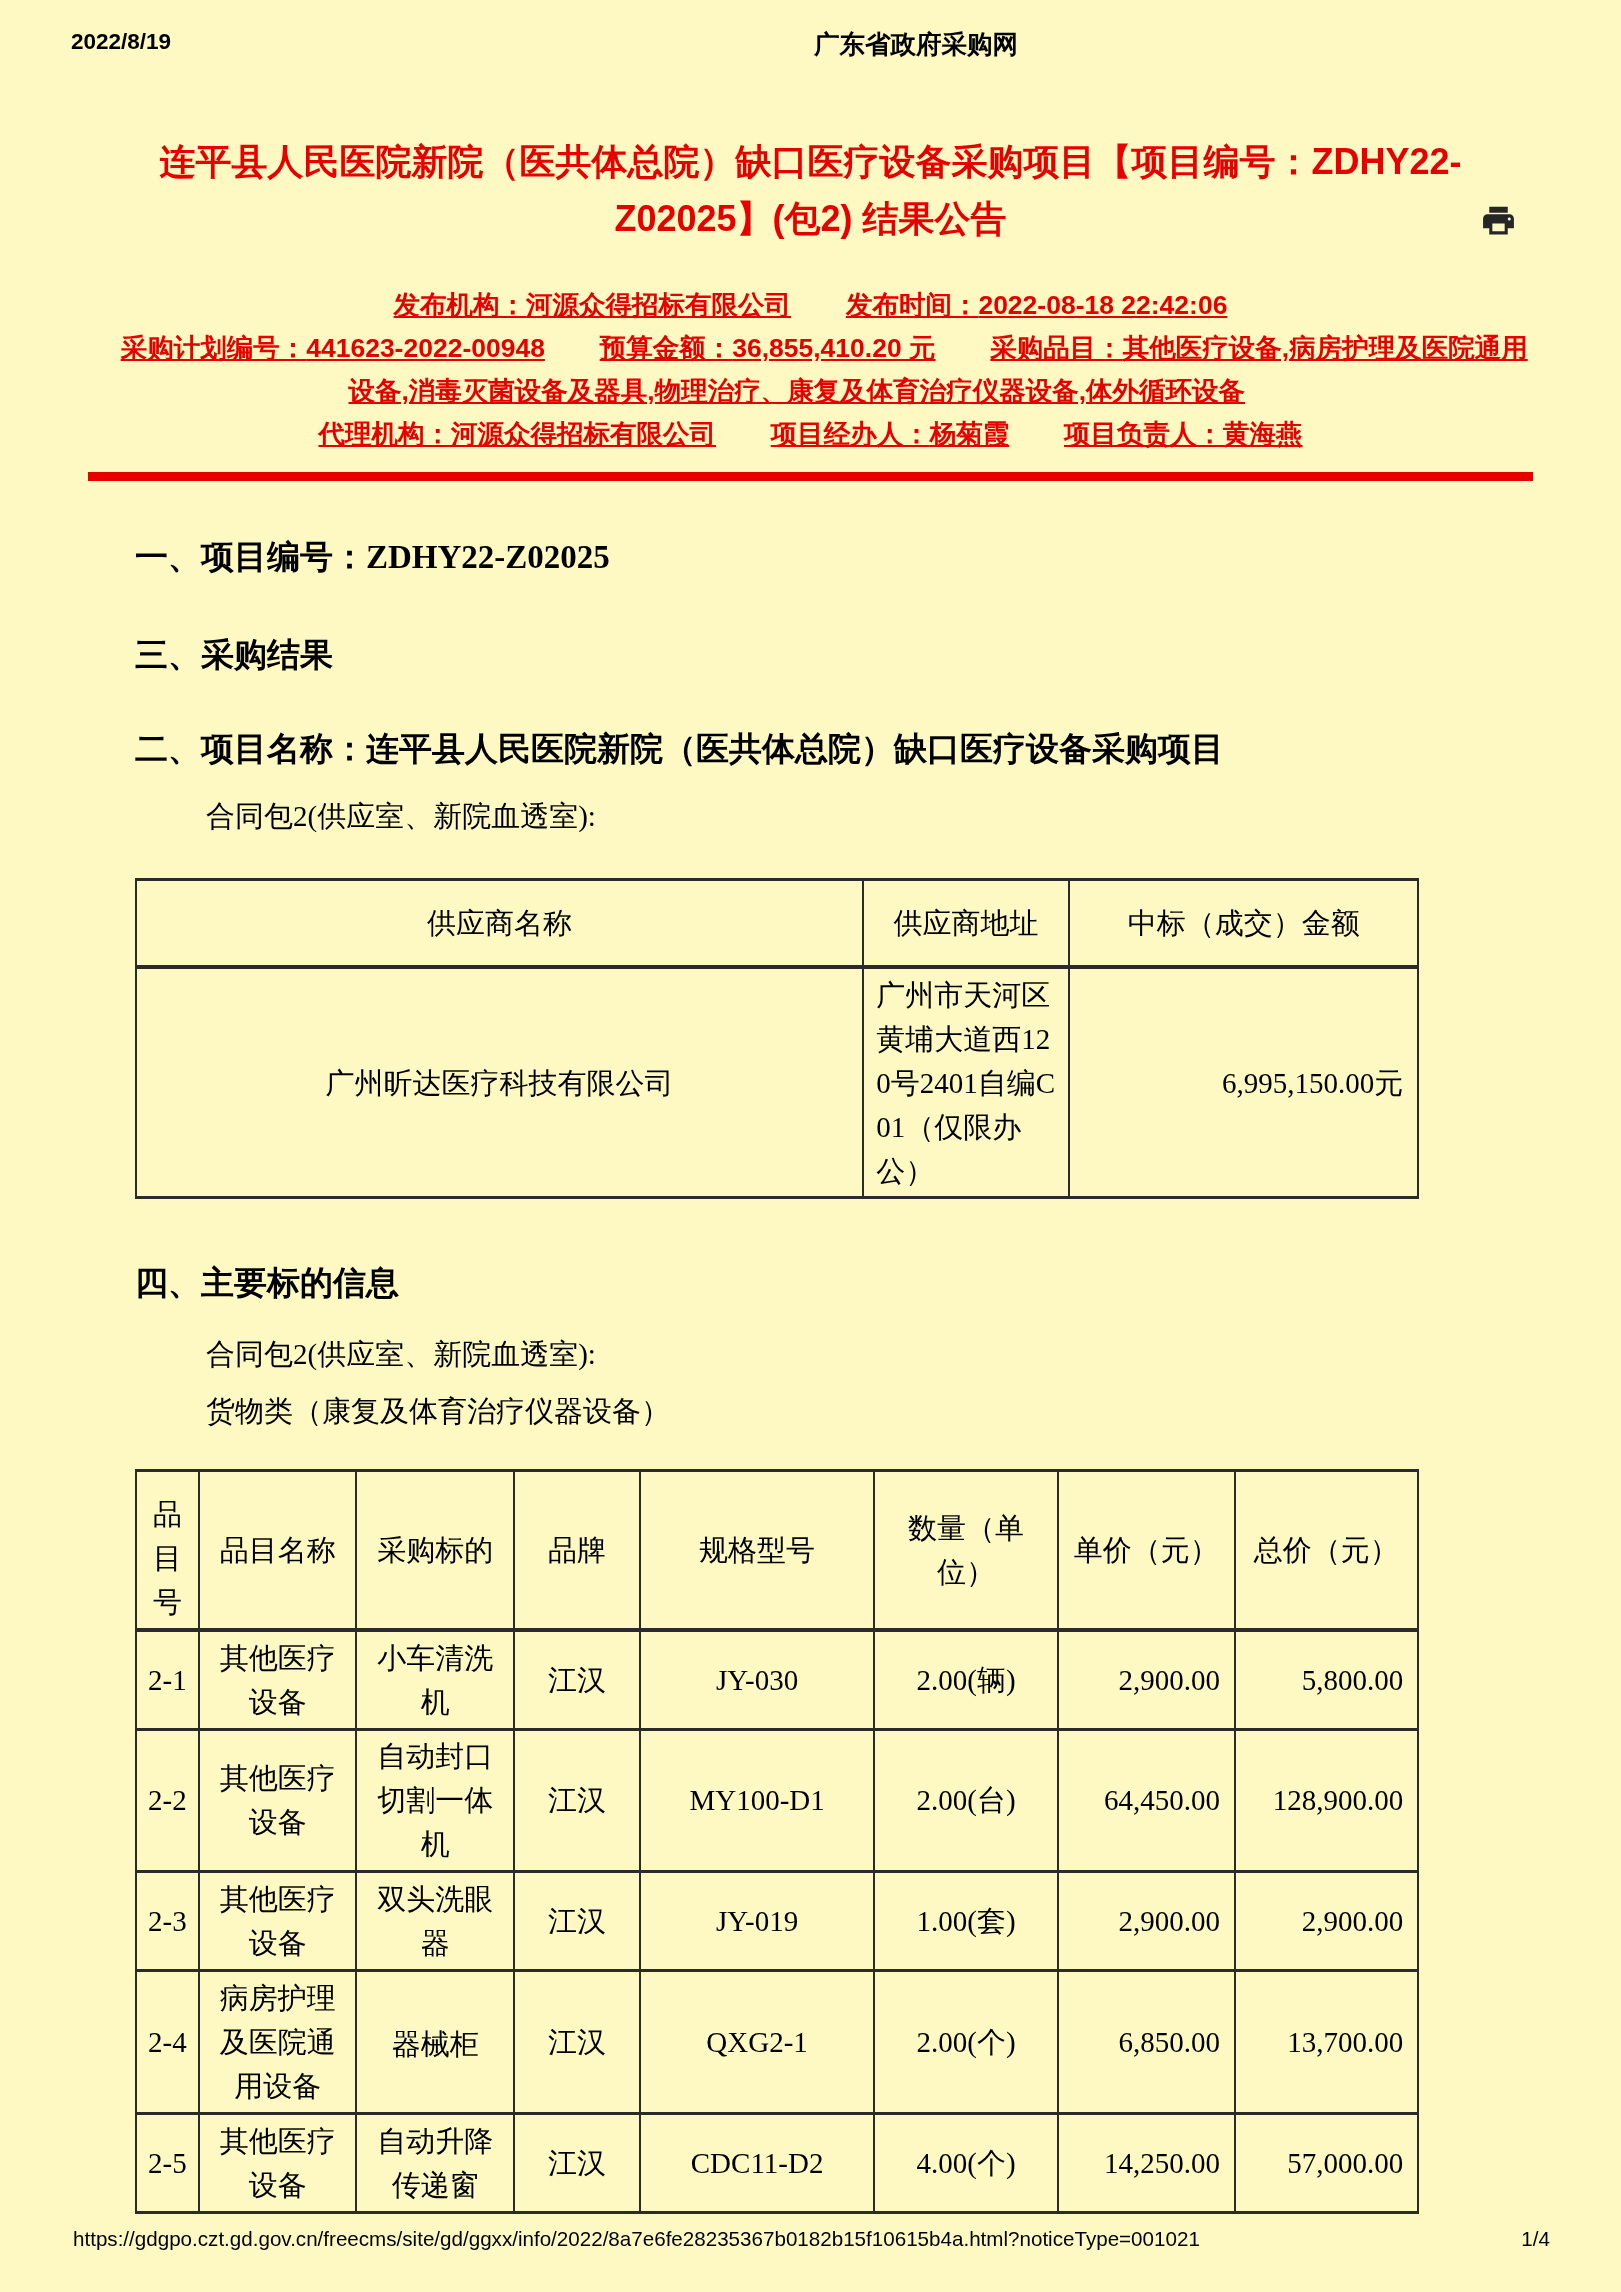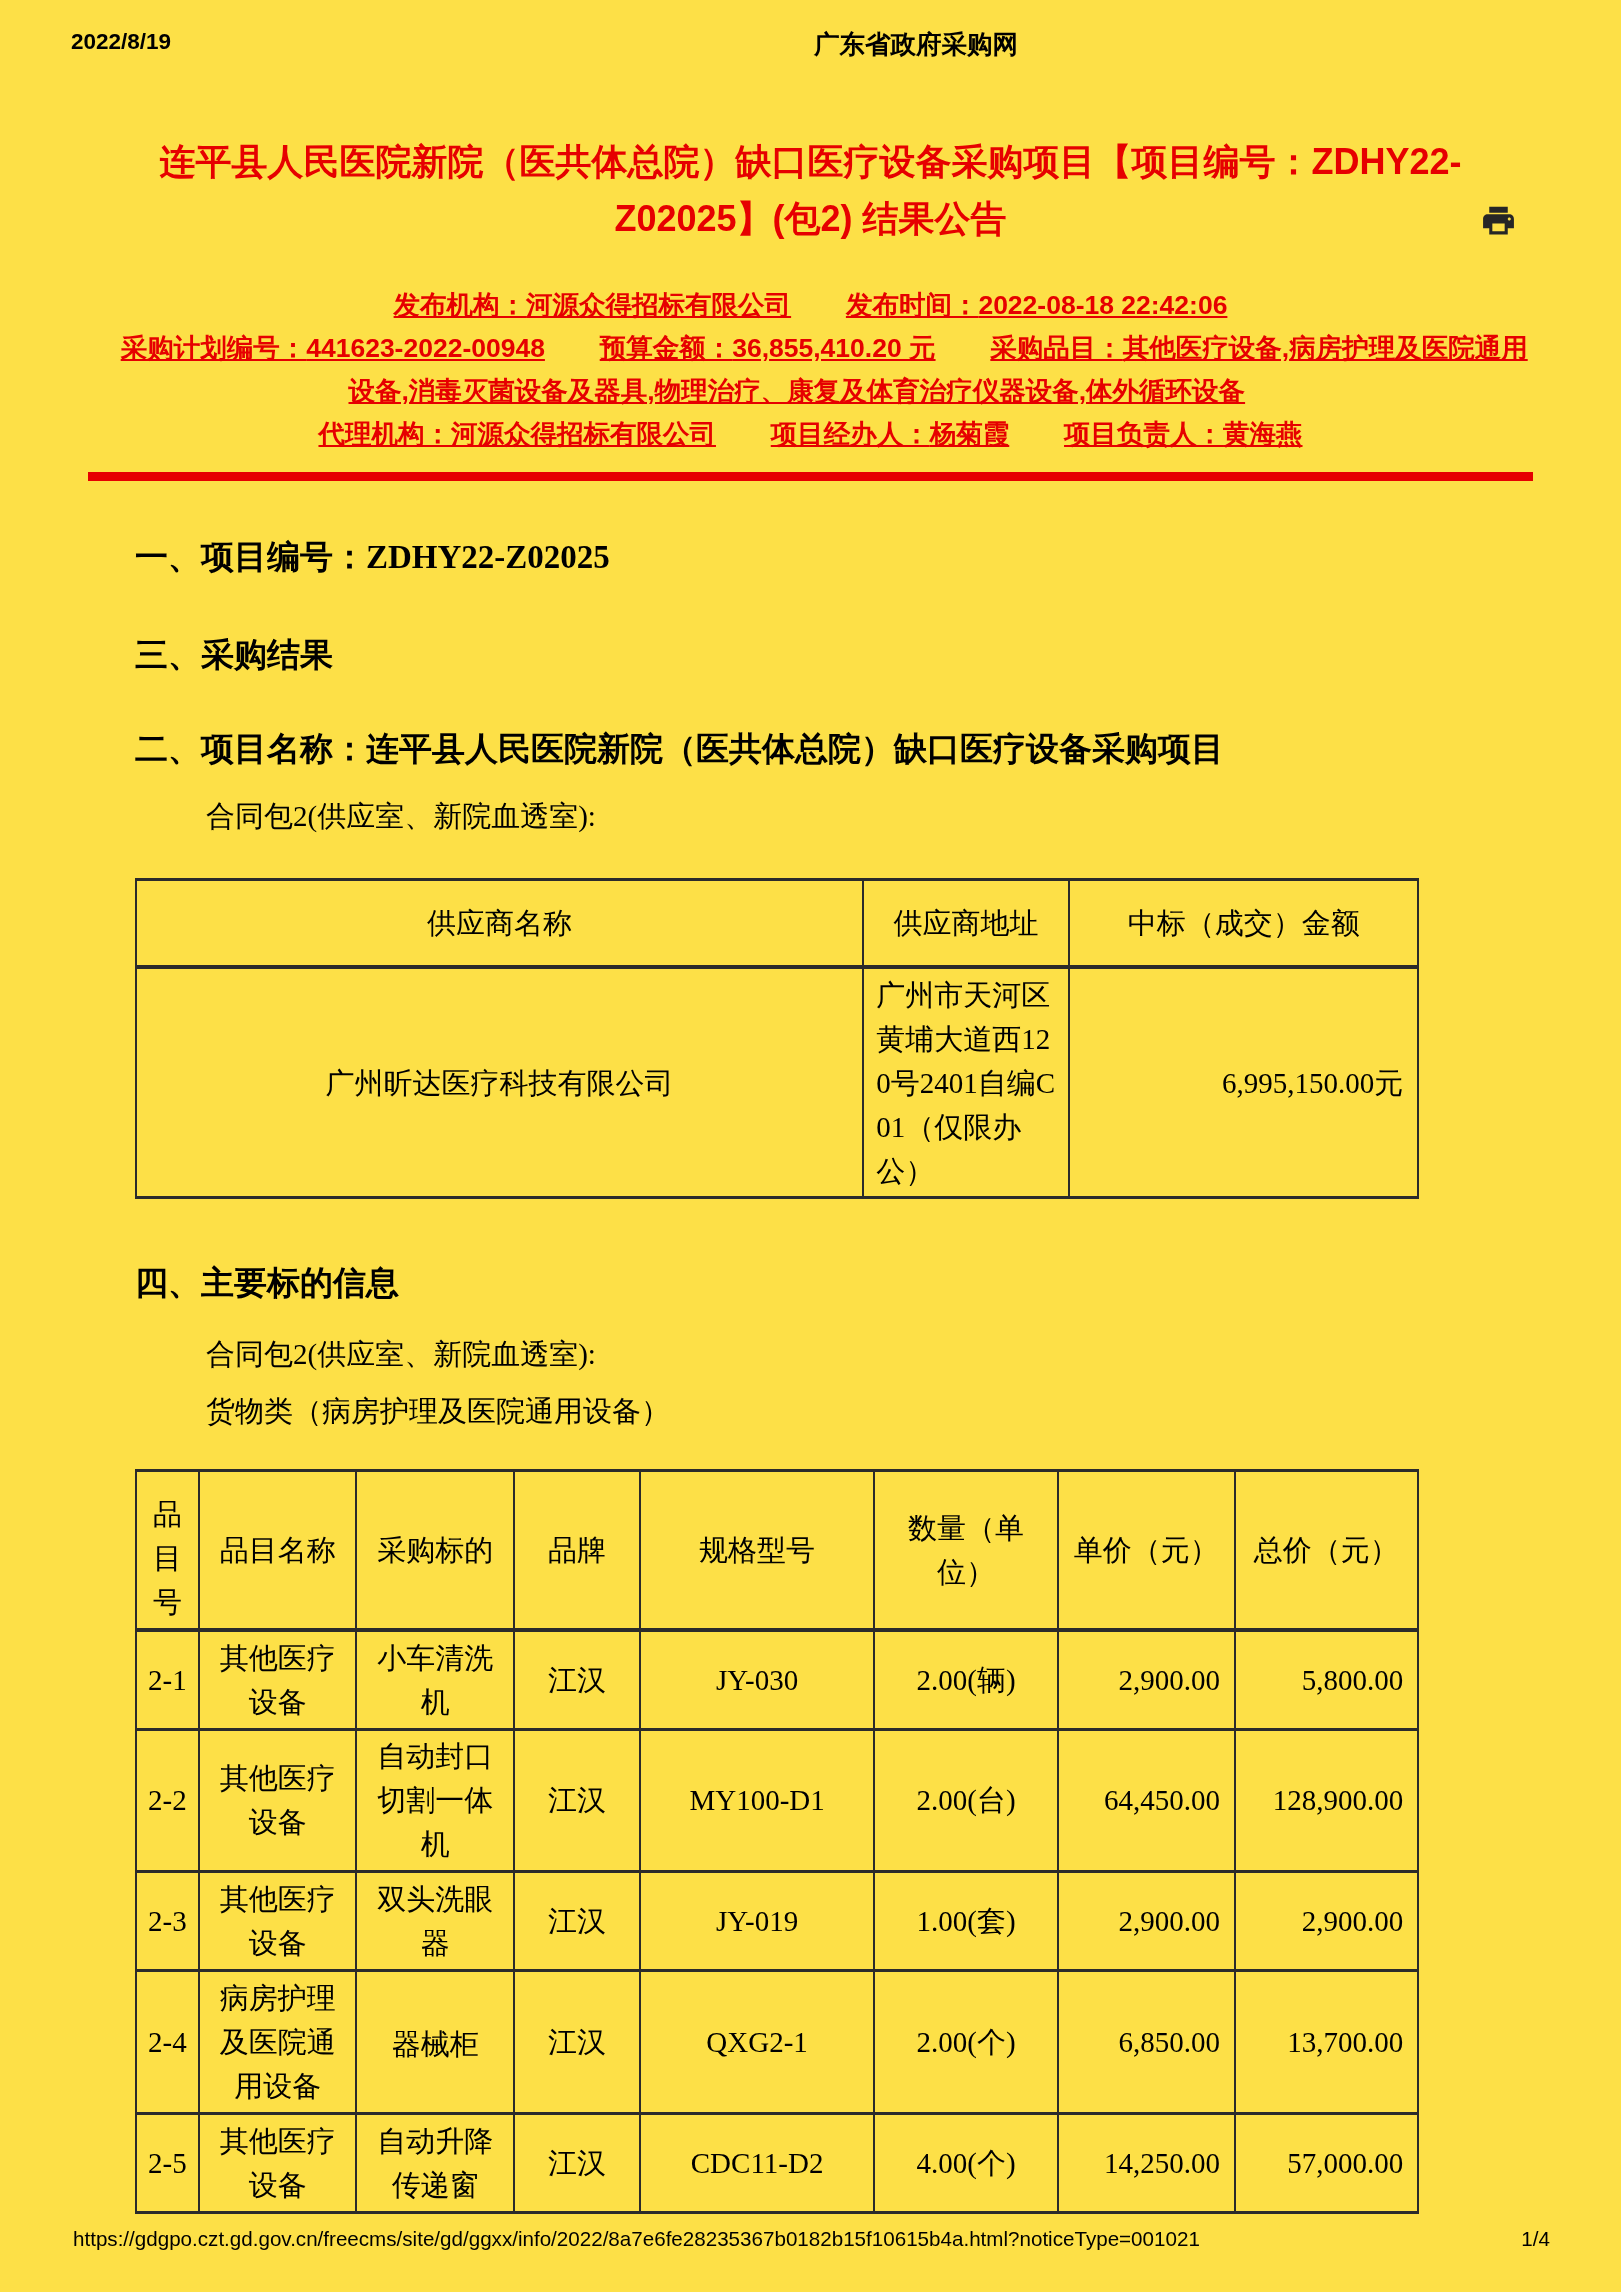--- a/index.html
+++ b/index.html
@@ -1,19 +1,19 @@
 <!DOCTYPE html>
 <html><head>
 <meta charset="utf-8">
 <style>
   html,body{margin:0;padding:0;background:#fff;}
   .page{
     position:relative;
     width:1621px;height:2293px;
-    background:#fde047;
+    background:#fef9c3;
     color:#000;
     font-family:"Liberation Serif","DejaVu Serif",serif;
     overflow:hidden;
   }
   
   .print-header{position:relative;height:59px;padding-top:27.4px;font-family:"Liberation Sans","DejaVu Sans",sans-serif;}
   .print-date{position:absolute;left:71px;top:29px;font-size:22.5px;font-weight:600;letter-spacing:0px;}
   .print-site{position:absolute;left:916px;top:27.4px;transform:translateX(-50%);font-size:25.5px;font-weight:600;font-family:"Liberation Serif","DejaVu Serif",serif;}
   
   .title-wrap{position:relative;margin-top:47px;padding:0 110px;}
@@ -111,21 +111,21 @@
       <tr>
         <td>广州昕达医疗科技有限公司</td>
         <td><span class="addr">广州市天河区黄埔大道西120号2401自编C01（仅限办公）</span></td>
         <td class="num">6,995,150.00元</td>
       </tr>
     </tbody>
   </table>
 
   <p class="section s4">四、主要标的信息</p>
   <p class="subline sub2">合同包2(供应室、新院血透室):</p>
-  <p class="subline sub3">货物类（病房护理及医院通用设备）</p>
+  <p class="subline sub3">货物类（康复及体育治疗仪器设备）</p>
 
   <table class="t t2">
     <colgroup>
       <col style="width:4.9%">
         <col style="width:12.3%">
         <col style="width:12.3%">
         <col style="width:9.8%">
       <col style="width:18.3%">
         <col style="width:14.3%">
         <col style="width:13.8%">

